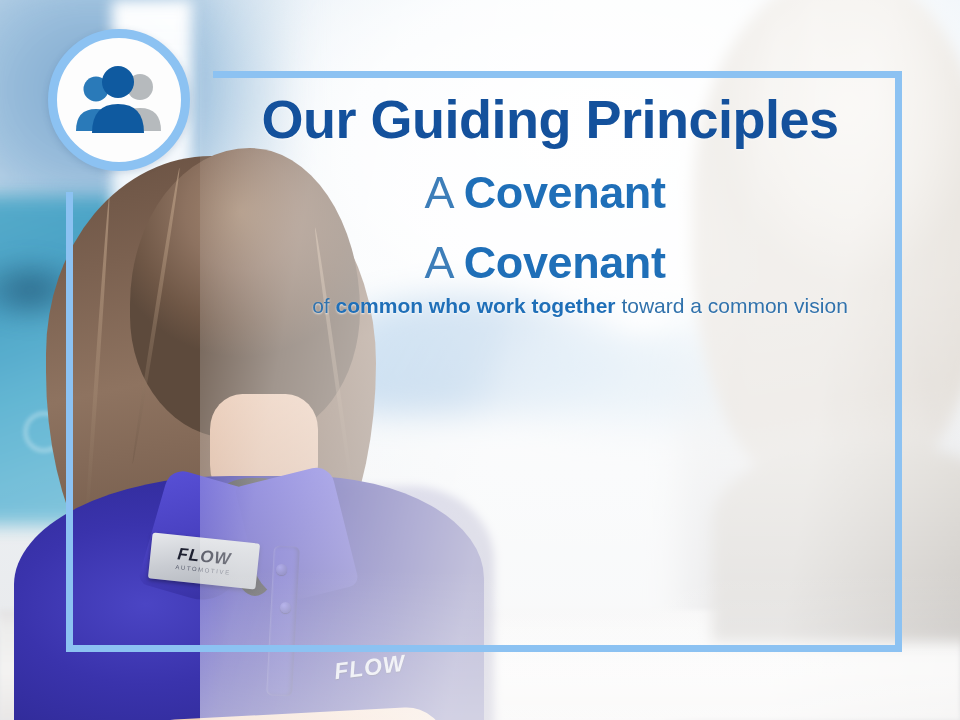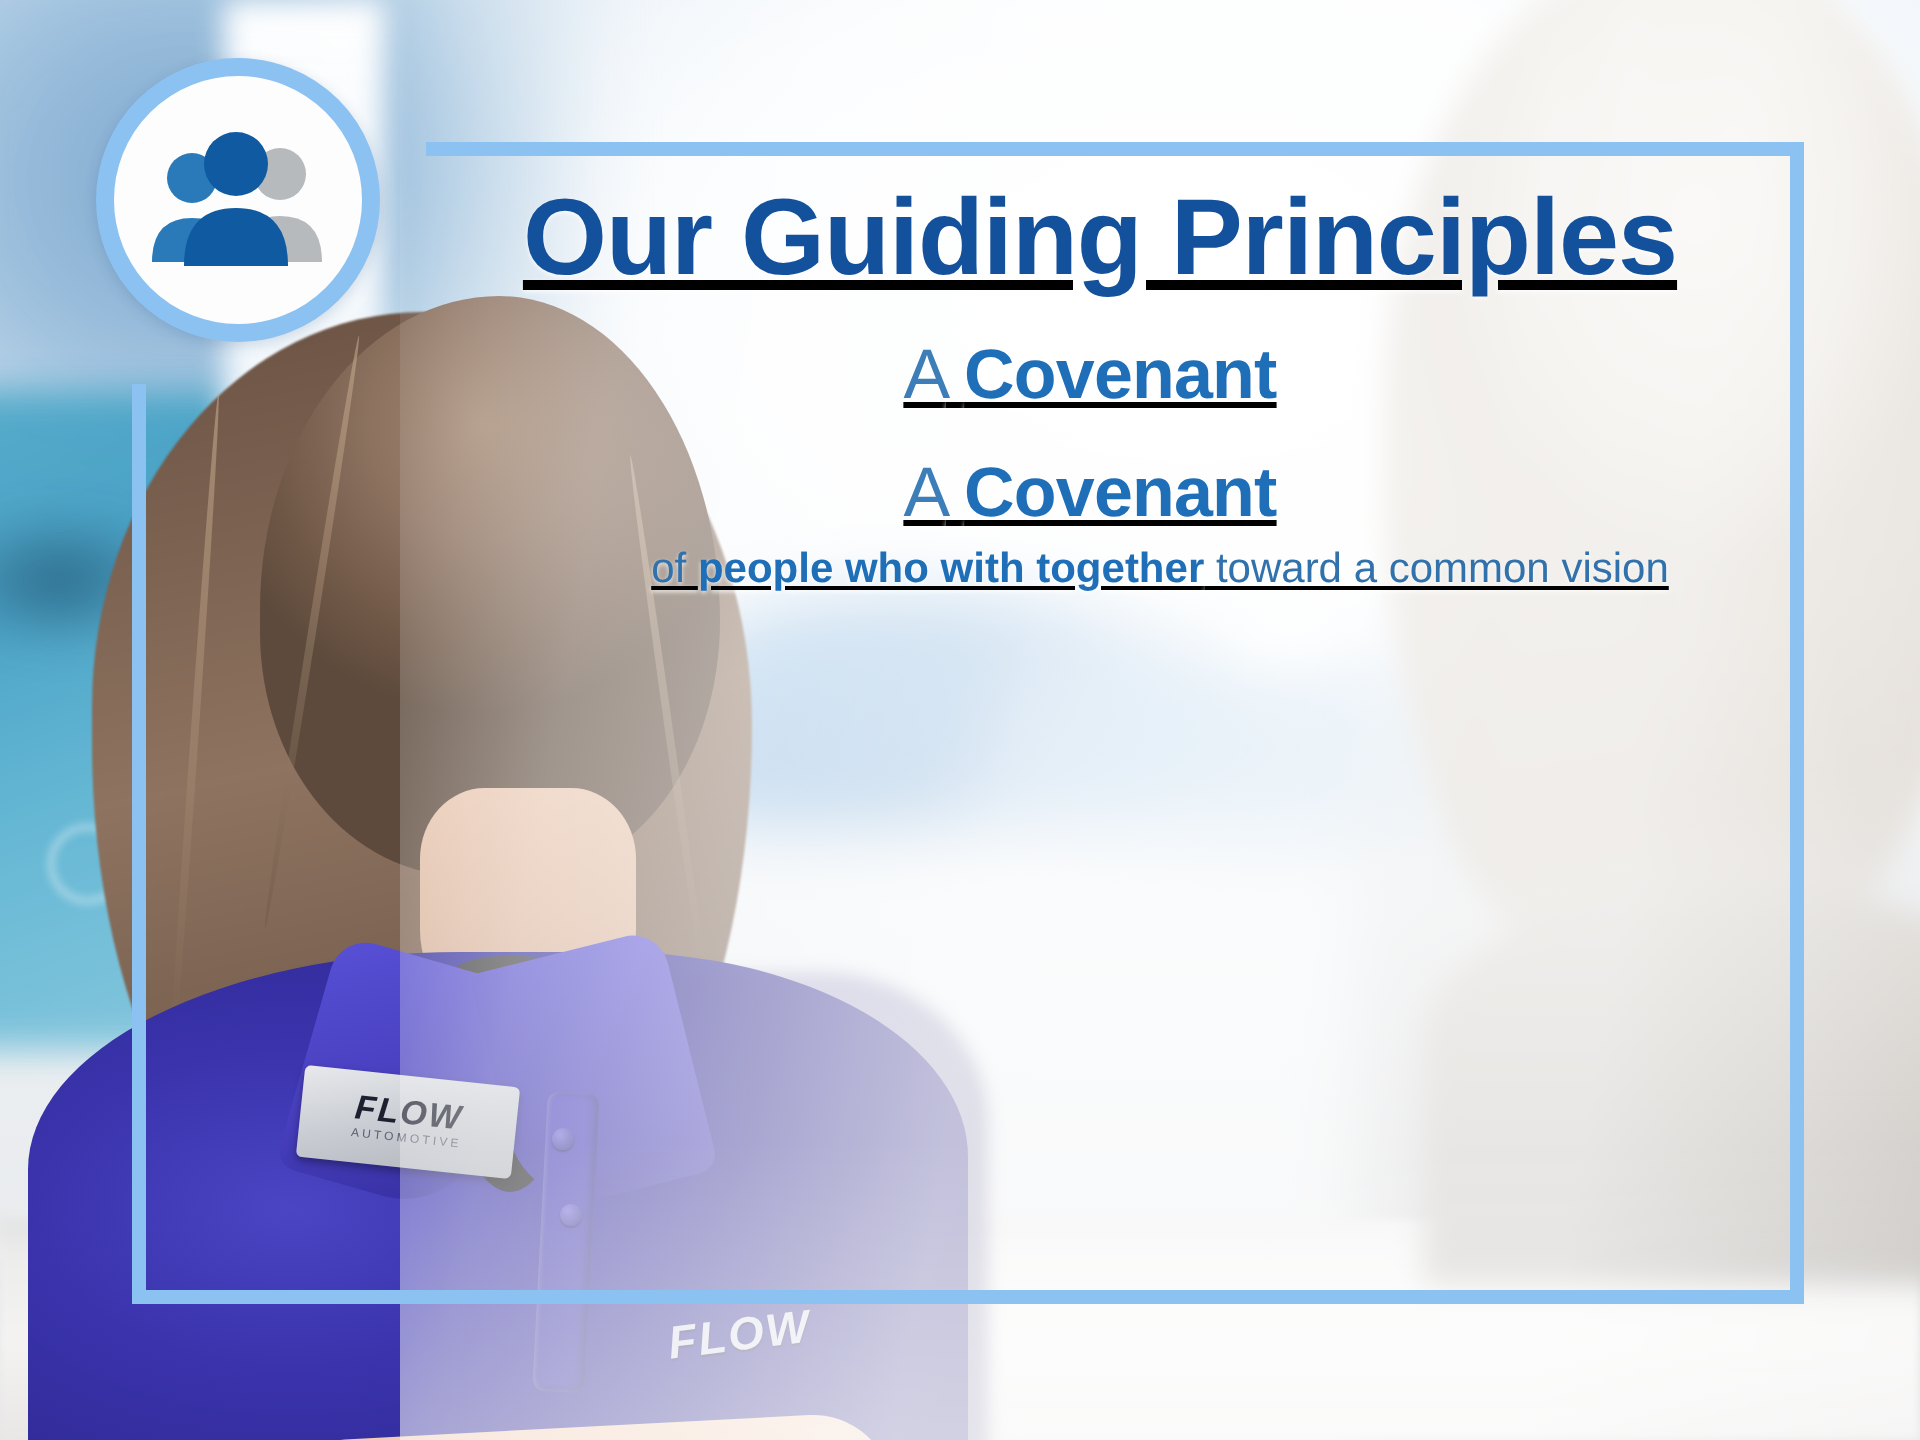--- a/index.html
+++ b/index.html
@@ -310,36 +310,35 @@
     border: 9px solid #8cc2f2;
     box-sizing: border-box;
     box-shadow: 0 2px 7px rgba(40,80,130,0.18);
   }
   .people-svg { position: absolute; left: 50%; top: 50%; transform: translate(-50%,-50%); }
 
   
   .text-wrap {
     position: absolute; left: 210px; top: 76px; width: 680px; height: 566px;
     text-align: center;
-    text-decoration: underline;
   }
   .headline {
     margin: 0;
     padding-top: 16px;
     font-size: 54px;
     line-height: 1.02;
     font-weight: 700;
     letter-spacing: -0.5px;
     color: #14519c;
     font-family: "Liberation Sans", "DejaVu Sans", sans-serif;
     text-shadow: 0 1px 2px rgba(255,255,255,0.75);
   }
   .principle { margin-top: 22px; }
   .p-title {
-    font-size: 35px;
+    font-size: 45px;
     line-height: 1.06;
     color: #2273ba;
     letter-spacing: -0.4px;
     text-shadow: 0 1px 2px rgba(255,255,255,0.8);
   }
   .p-title .art { font-weight: 400; color: #3d7eb9; }
   .p-title .word { font-weight: 700; color: #1f6fb8; }
   .p-sub {
     margin-top: 7px;
     font-size: 21px;
@@ -461,18 +460,18 @@
         <span class="art">A</span>
         <span class="word">Covenant</span>
       </div>
     </div>
 
     <div class="principle pr-2">
       <div class="p-title">
         <span class="art">A</span>
         <span class="word">Covenant</span>
       </div>
-      <div class="p-sub"><span>of </span><b>people who with together</b><span> toward a common vision</span></div>
+      <div class="p-sub"><span>of </span><b>common who work together</b><span> toward a common vision</span></div>
     </div>
 
 
   </div>
 </div>
 
 </body></html>

